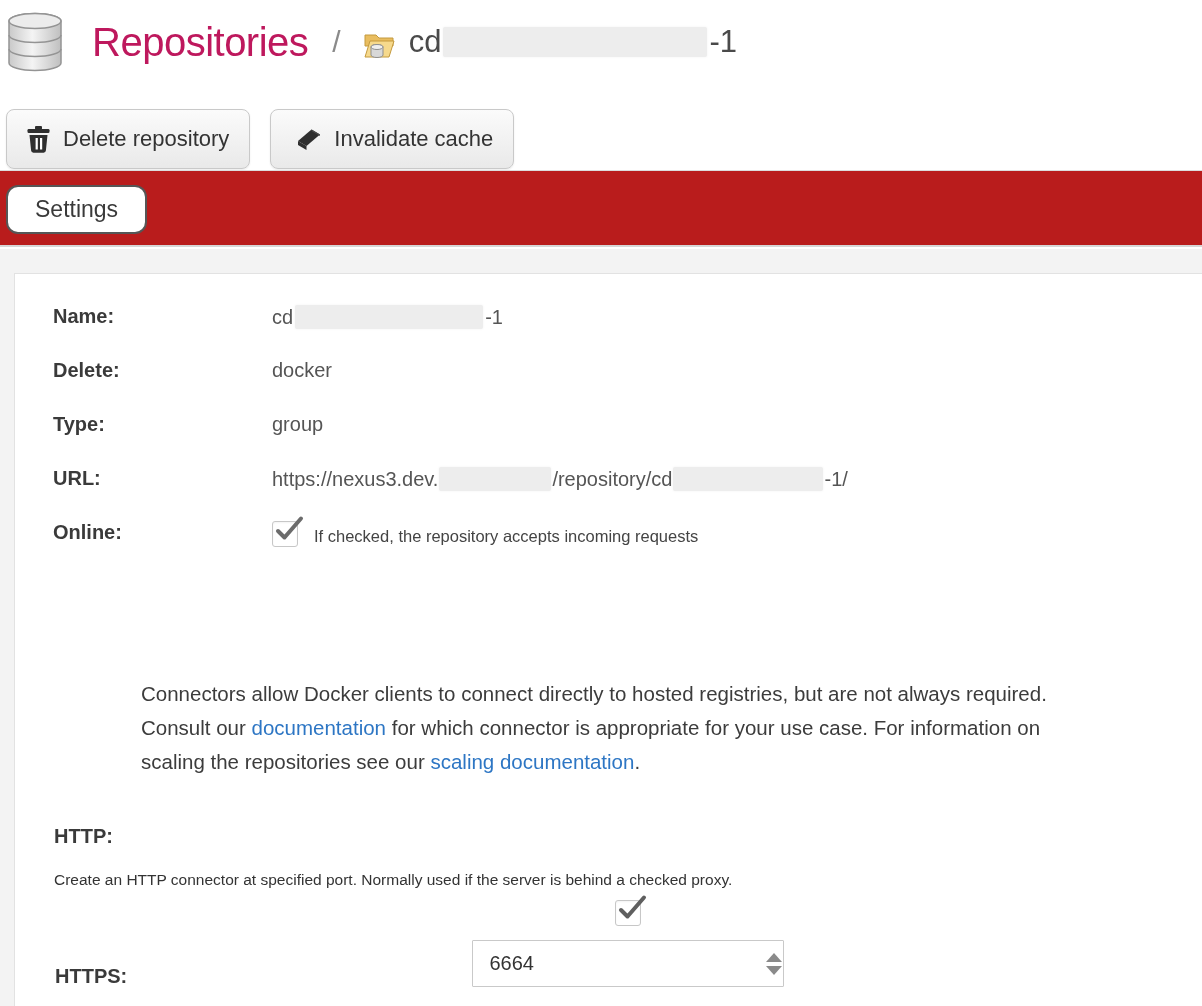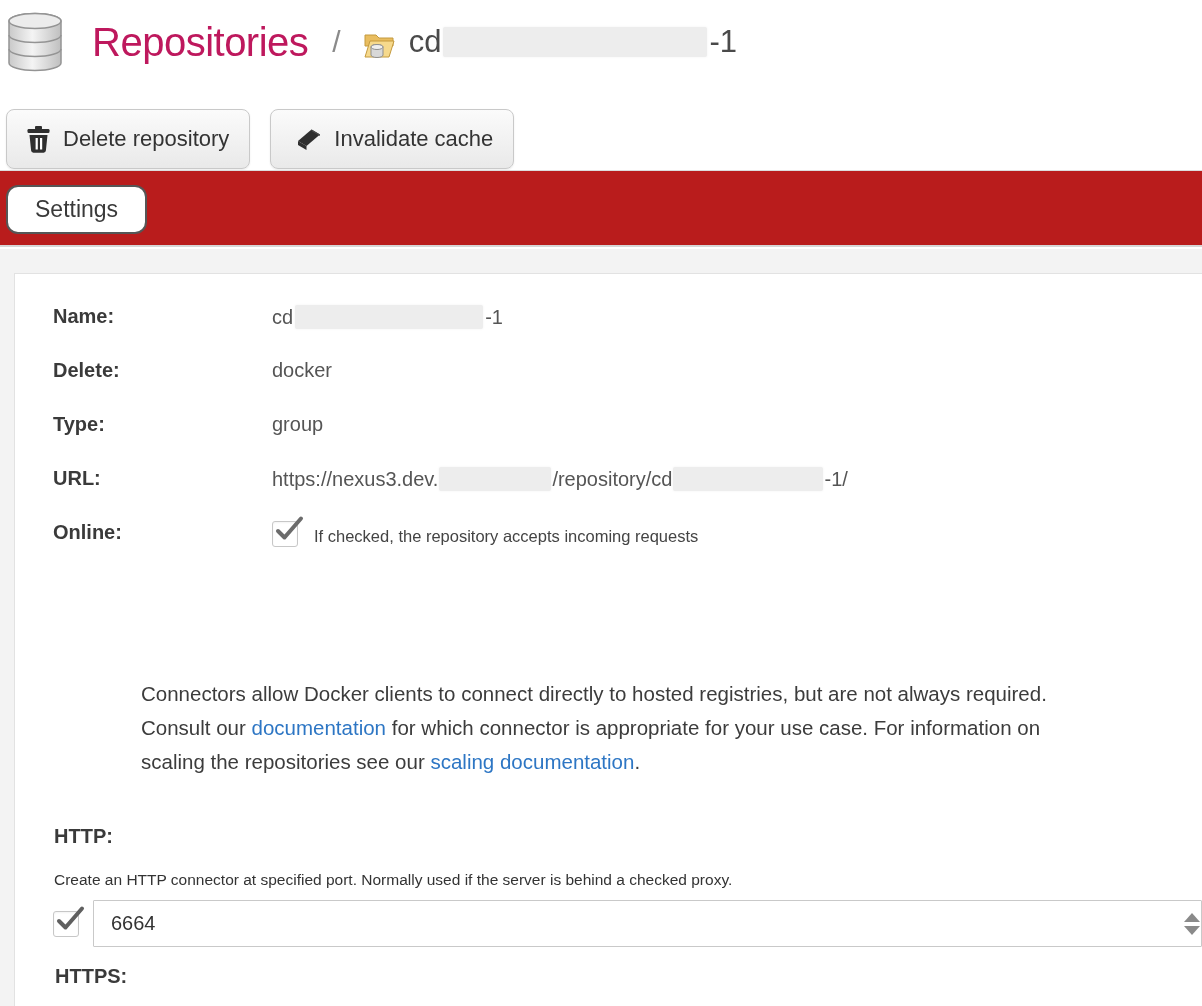--- a/index.html
+++ b/index.html
@@ -64,21 +64,21 @@
   .online-help{font-size:16.5px;color:#444;margin-left:16px;position:relative;top:2px;}
   
   .sec-heading{position:absolute;top:339px;left:19px;margin:0;font-size:28px;font-weight:bold;color:#2f2f2f;}
   .intro{
     position:absolute;top:403px;left:126px;width:945px;
     font-size:20.5px;color:#3c3c3c;line-height:34px;margin:0;
   }
   .intro a{color:#2d76c4;text-decoration:none;cursor:pointer;}
   .http-label{position:absolute;top:551px;left:39px;font-size:20px;font-weight:bold;color:#3a3a3a;}
   .http-help{position:absolute;top:597px;left:39px;font-size:15.5px;color:#333;}
-  .port-row{position:absolute;top:626px;left:38px;right:0;height:47px;display:flex;align-items:center;gap:14px;}
+  .port-row{position:absolute;top:626px;left:38px;right:0;height:47px;display:flex;align-items:center;gap:14px;flex-direction:column;}
   .port-input-wrap{position:relative;flex:1;height:47px;}
   .port-input{
     width:100%;height:47px;box-sizing:border-box;
     border:1px solid #c9c9c9;border-radius:1px;background:#fff;
     font-family:"Liberation Sans",sans-serif;font-size:20px;color:#333;
     padding:0 28px 0 17px;outline:none;
   }
   .spinner{position:absolute;right:2px;top:50%;transform:translateY(-50%);
     display:flex;flex-direction:column;align-items:center;cursor:pointer;}
   .spin-up{width:0;height:0;border-left:8px solid transparent;border-right:8px solid transparent;border-bottom:9px solid #8a8a8a;}

